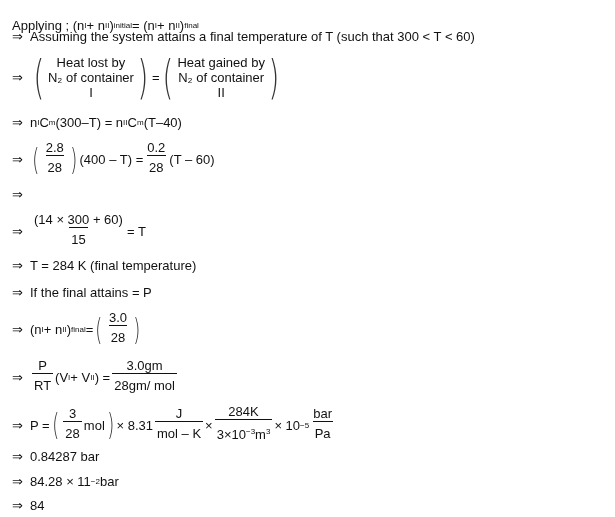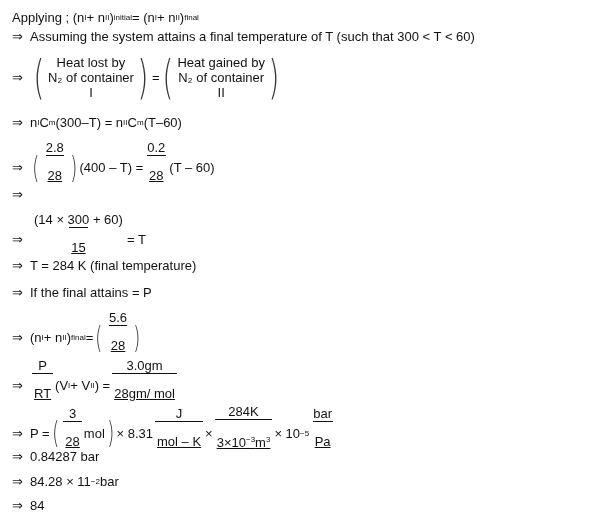--- a/index.html
+++ b/index.html
@@ -4,30 +4,30 @@
 <style>
   html, body { margin:0; padding:0; background:#ffffff; }
   body { width:615px; height:517px; position:relative; overflow:hidden;
          font-family:"Liberation Sans", sans-serif; font-size:13px; color:#111; }
   .line { position:absolute; left:12px; white-space:nowrap; display:flex; align-items:center; }
   .arr { display:inline-block; width:18px; font-family:"DejaVu Sans", sans-serif; font-size:13px; }
   sub { font-size:8px; vertical-align:-3px; }
   sup { font-size:8px; vertical-align:5px; }
   .frac { display:inline-flex; flex-direction:column; align-items:center; vertical-align:middle; margin:0 2px; }
   .frac .num { padding:0 2px; line-height:15px; }
-  .frac .den { border-top:1px solid #111; padding:12px 2px; line-height:15px;text-decoration:underline; }
+  .frac .den { border-top:1px solid #111; padding:4px 2px; line-height:15px; }
   .paren { font-family:"DejaVu Sans", sans-serif; font-weight:100; color:#333; transform:scaleX(0.6); display:inline-block; }
   .p2 { font-size:30px; line-height:30px; }
   .p3 { font-size:46px; line-height:46px; }
   .box { display:inline-flex; flex-direction:column; align-items:center; line-height:15px;text-align:right; }
 </style>
 </head>
 <body>
 
-<div class="line" style="top:10px;">
+<div class="line" style="top:18px;">
   <span>Applying ; (n</span>
     <sub>I</sub>
     <span> + n</span>
     <sub>II</sub>
     <span>)</span>
     <sub>initial</sub>
     <span> = (n</span>
     <sub>I</sub>
     <span> + n</span>
     <sub>II</sub>
@@ -62,21 +62,21 @@
 <div class="line" style="top:115px;">
   <span class="arr">⇒</span>
   <span>n</span>
     <sub>I</sub>
     <span>C</span>
     <sub>m</sub>
     <span> (300–T) = n</span>
     <sub>II</sub>
     <span> C</span>
     <sub>m</sub>
-    <span> (T–60)</span>
+    <span> (T–40)</span>
 </div>
 
 <div class="line" style="top:140px;">
   <span class="arr">⇒</span>
   <span class="paren p2">(</span>
   <span class="frac">
       <span class="num">2.8</span>
       <span class="den">28</span>
     </span>
   <span class="paren p2">)</span>
@@ -115,21 +115,21 @@
   <span class="arr">⇒</span>
   <span>(n</span>
     <sub>I</sub>
     <span> + n</span>
     <sub>II</sub>
     <span>)</span>
     <sub>final</sub>
     <span> = </span>
   <span class="paren p2">(</span>
   <span class="frac">
-      <span class="num">5.6</span>
+      <span class="num">3.0</span>
       <span class="den">28</span>
     </span>
   <span class="paren p2">)</span>
 </div>
 
 <div class="line" style="top:358px;">
   <span class="arr">⇒</span>
   <span class="frac">
       <span class="num">P</span>
       <span class="den">RT</span>

